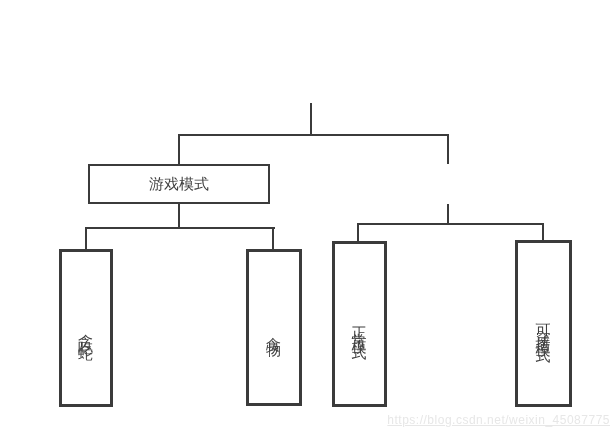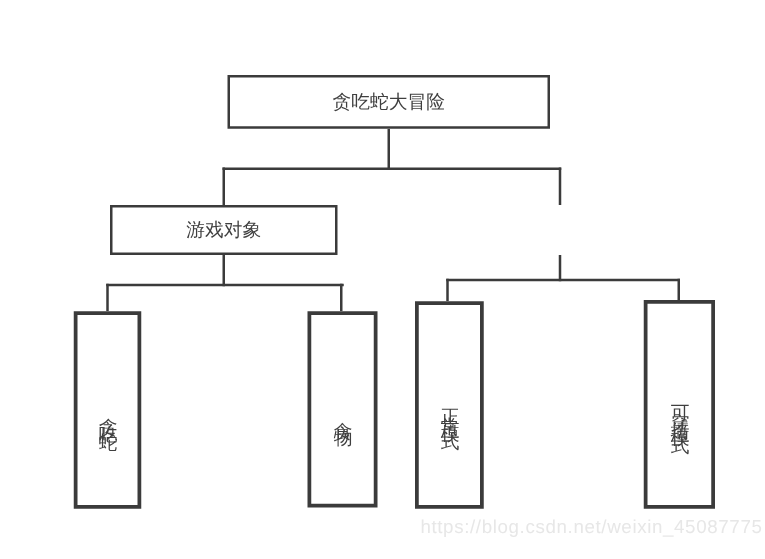--- a/index.html
+++ b/index.html
@@ -44,24 +44,25 @@
   .node-objects  { left: 88px;  top: 164px; width: 182px; height: 40px; }
   .node-modes    { left: 360px; top: 164px; width: 176px; height: 42px; }
   .leaf-0 { left: 59px;  top: 249px; width: 54px; height: 158px; }
   .leaf-1 { left: 246px; top: 249px; width: 56px; height: 157px; }
   .leaf-2 { left: 332px; top: 241px; width: 55px; height: 166px; }
   .leaf-3 { left: 515px; top: 240px; width: 57px; height: 167px; }
   .watermark {
     position: absolute;
     right: 2px;
     top: 413px;
-    font-size: 15px;
+    font-size: 12px;
     letter-spacing: 0.5px;
     color: var(--watermark, #e7e7e7);
     white-space: nowrap;
+    text-decoration: underline;
   }
 </style>
 </head>
 <body>
 
 <div class="canvas">
 
   <div class="line v" style="left:310px; top:103px; height:33px;"></div>
   <div class="line h" style="left:178px; top:134px; width:271px;"></div>
   <div class="line v" style="left:178px; top:134px; height:30px;"></div>
@@ -70,26 +71,23 @@
   <div class="line v" style="left:178px; top:202px; height:27px;"></div>
   <div class="line h" style="left:85px; top:227px; width:190px;"></div>
   <div class="line v" style="left:85px; top:227px; height:22px;"></div>
   <div class="line v" style="left:272px; top:227px; height:22px;"></div>
 
   <div class="line v" style="left:447px; top:204px; height:21px;"></div>
   <div class="line h" style="left:357px; top:223px; width:187px;"></div>
   <div class="line v" style="left:357px; top:223px; height:18px;"></div>
   <div class="line v" style="left:542px; top:223px; height:18px;"></div>
 
-  <div class="node node-root">
-    <span>贪吃蛇大冒险</span>
-  </div>
 
   <div class="node node-objects">
-    <span>游戏对象</span>
+    <span>游戏模式</span>
   </div>
 
 
   <div class="node leaf leaf-0">
     <span class="vtext">贪吃蛇</span>
   </div>
 
   <div class="node leaf leaf-1">
     <span class="vtext">食物</span>
   </div>

